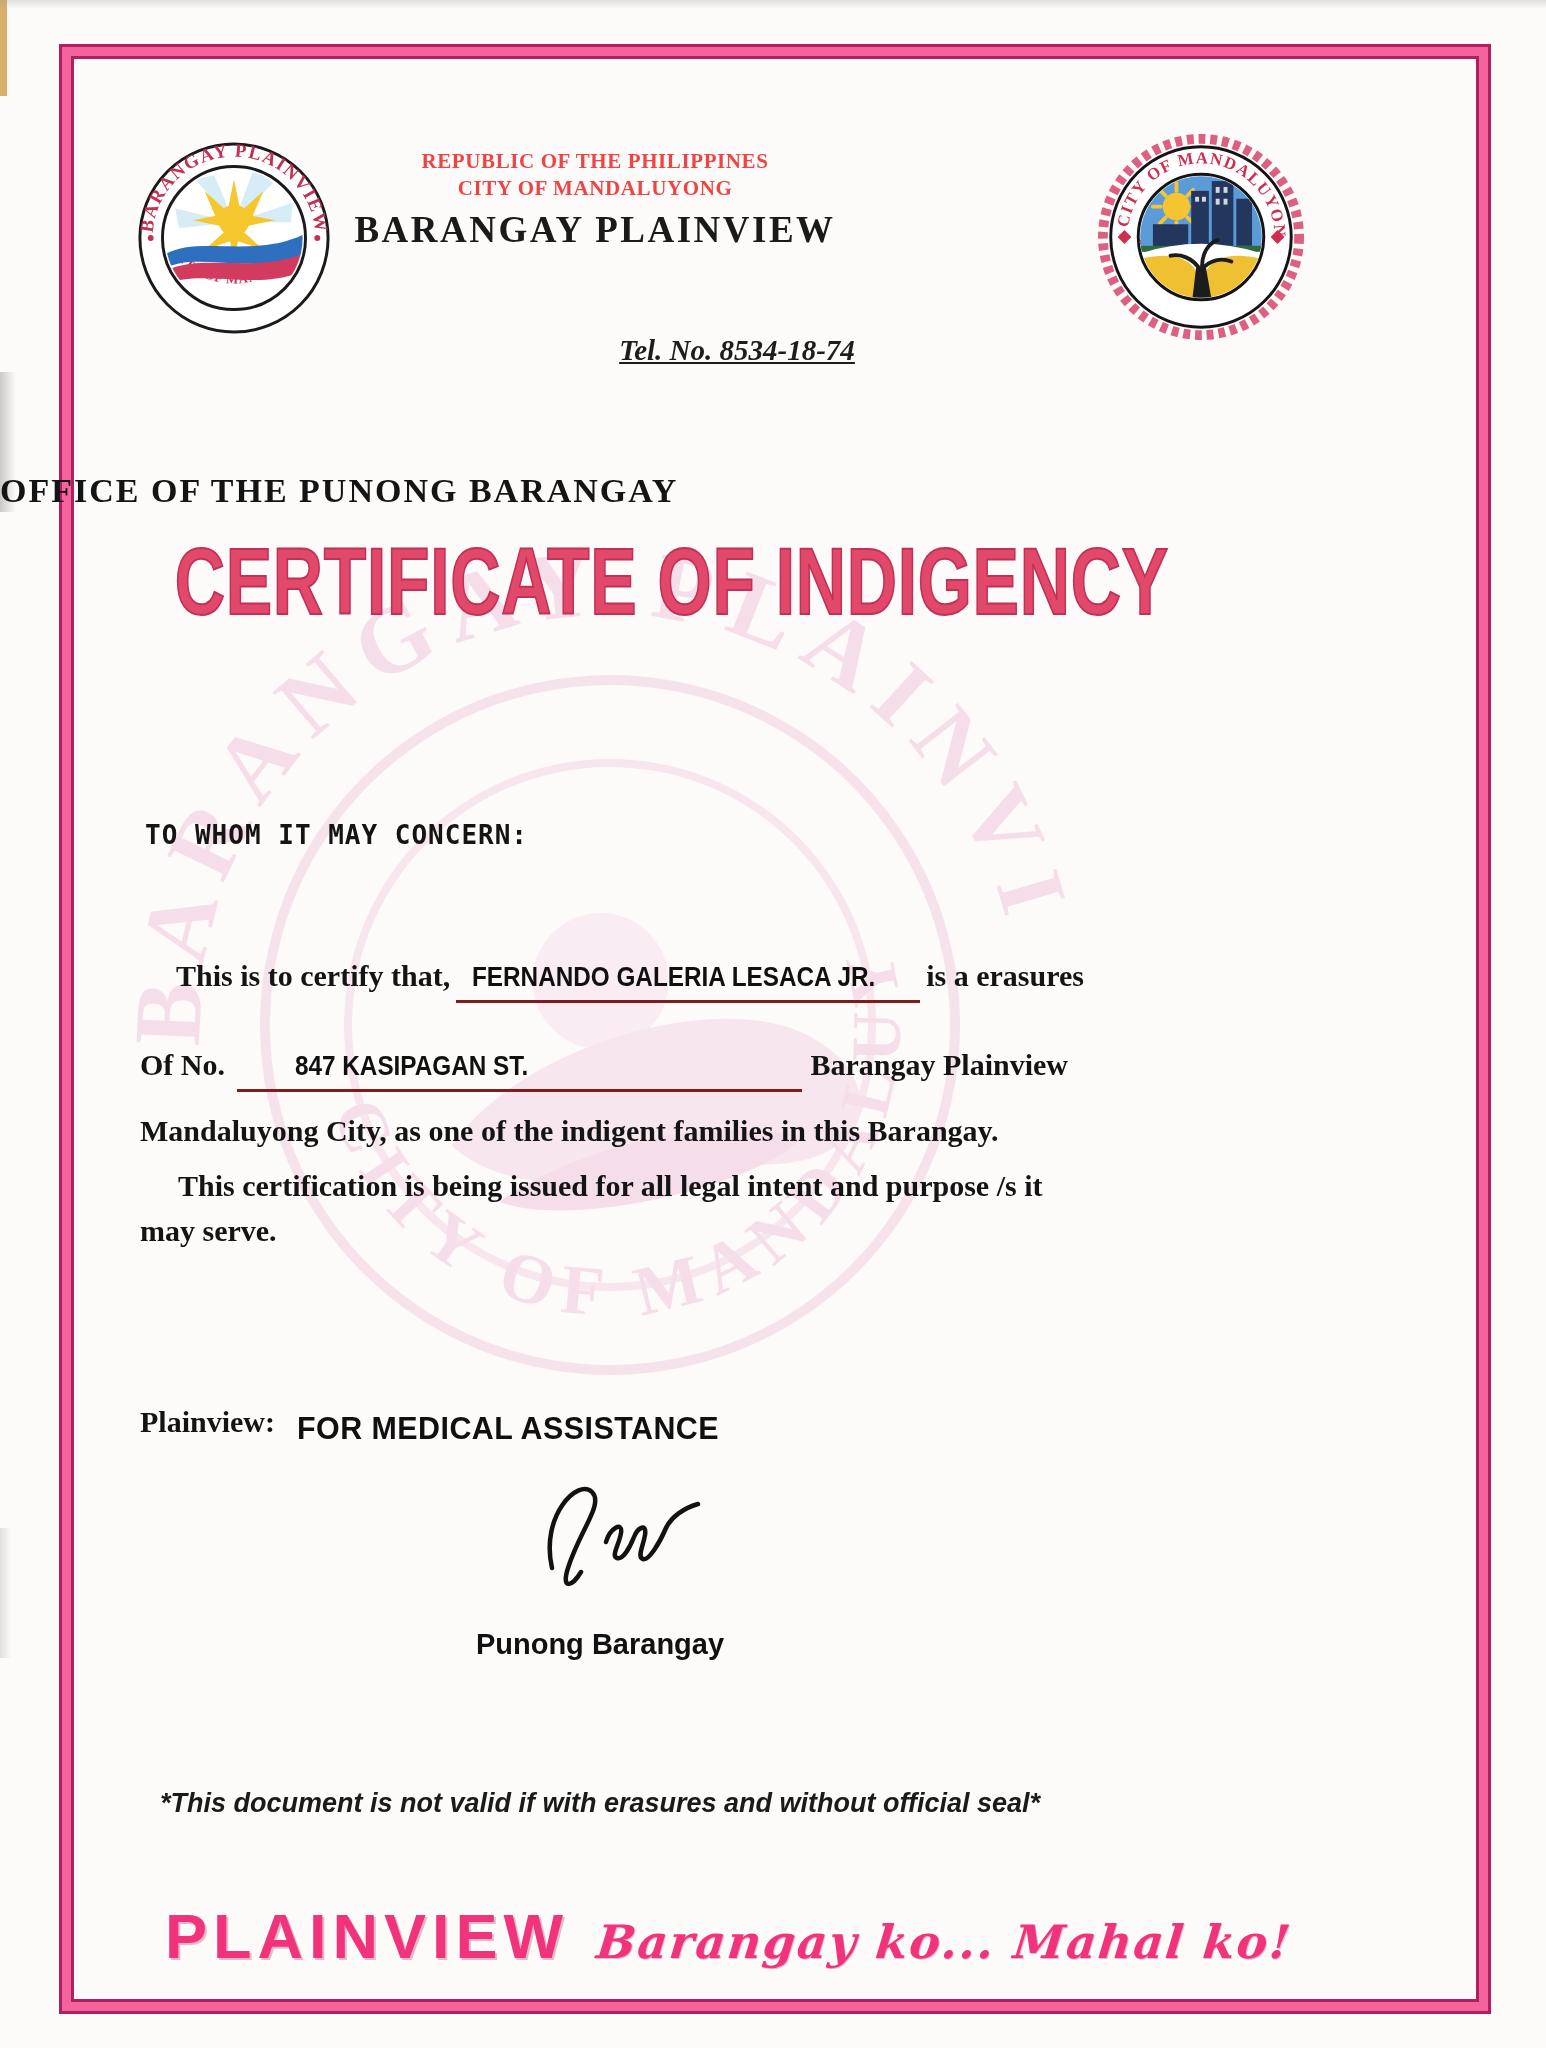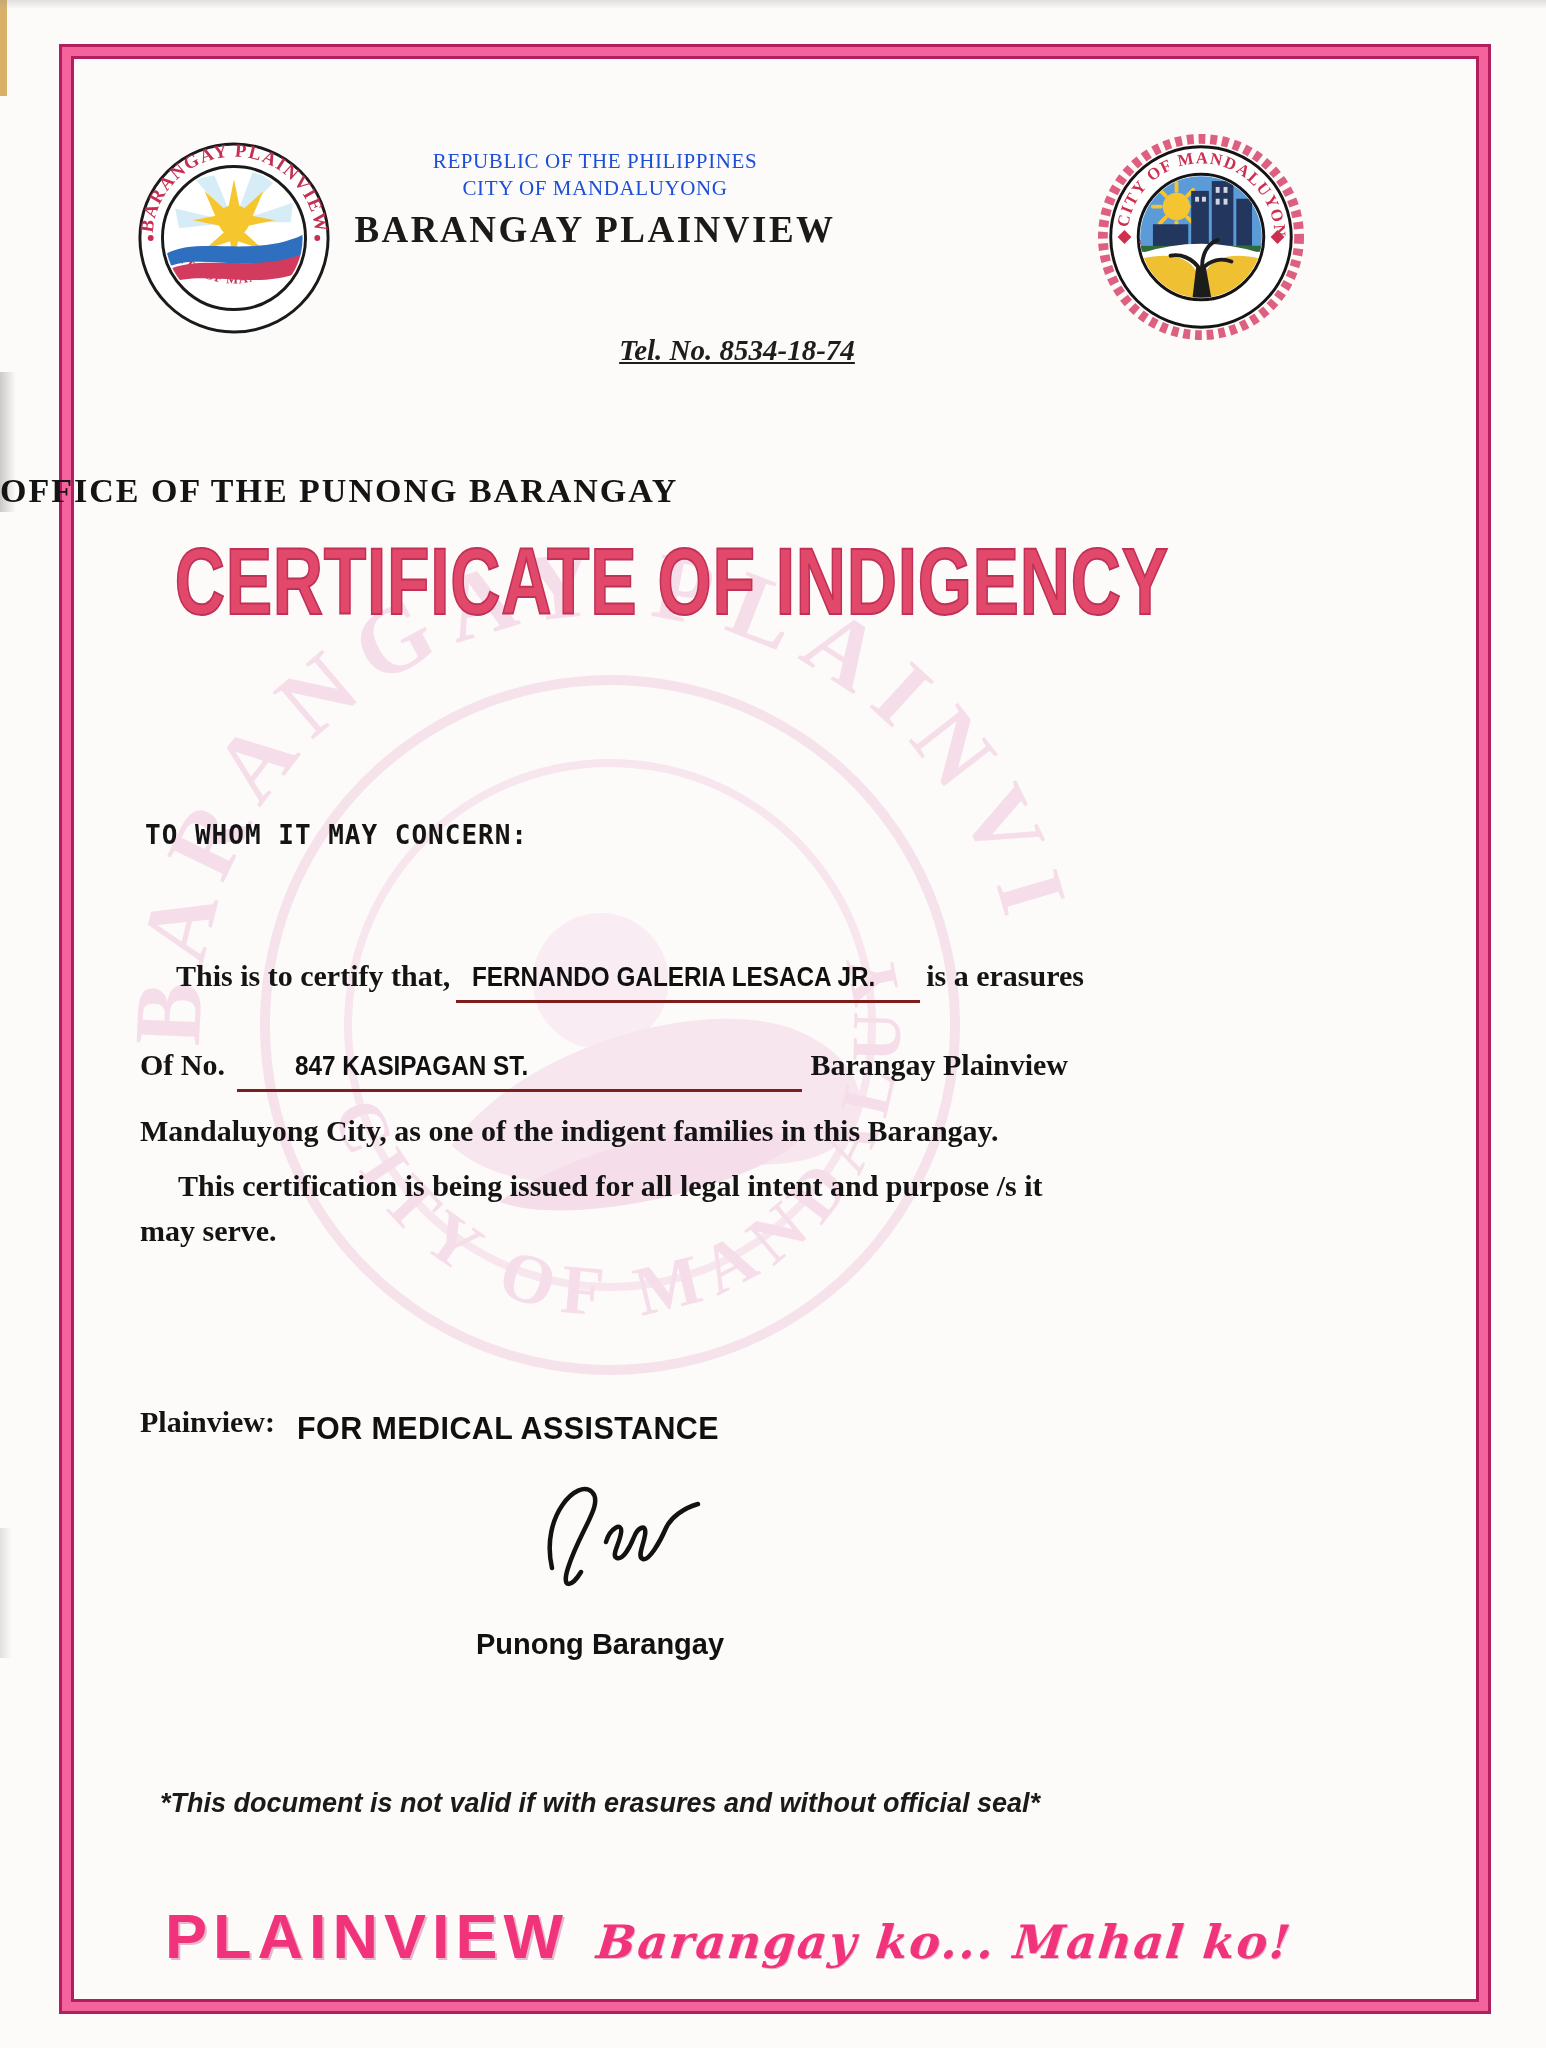--- a/index.html
+++ b/index.html
@@ -11,21 +11,21 @@
   .smudge1{left:0;top:372px;width:16px;height:140px;background:linear-gradient(to right,rgba(110,110,110,.35),rgba(110,110,110,0));}
   .smudge2{left:0;top:1528px;width:12px;height:130px;background:linear-gradient(to right,rgba(130,130,130,.22),rgba(130,130,130,0));}
 
   .frame{position:absolute;left:62px;top:47px;width:1408px;height:1946px;
     border:9px solid #f4639b;outline:3px solid #b0205f;
     box-shadow:inset 0 0 0 3px #b0205f;}
 
   .watermark{position:absolute;left:135px;top:550px;pointer-events:none;}
 
   .hdr-center{position:absolute;left:345px;top:148px;width:500px;text-align:center;}
-  .hdr-line-sm{font-weight:normal;font-size:21px;letter-spacing:.6px;line-height:27px;color:#1d4ed8;}
+  .hdr-line-sm{font-weight:bold;font-size:21px;letter-spacing:.6px;line-height:27px;color:#ef4444;}
   .hdr-line-lg{font-weight:bold;font-size:37px;letter-spacing:2.5px;line-height:48px;margin-top:4px;color:#1a1a1a;}
   .hdr-tel{position:absolute;left:557px;top:334px;width:360px;text-align:center;
     font-weight:bold;font-style:italic;font-size:29px;text-decoration:underline;color:#1d1d1d;}
 
   .seal{position:absolute;}
   .seal-left{left:136px;top:140px;}
   .seal-right{left:1098px;top:134px;}
 
   .office-line{position:absolute;left:0;top:472px;width:1200px;
     font-weight:bold;font-size:34px;letter-spacing:2px;color:#141414;}

